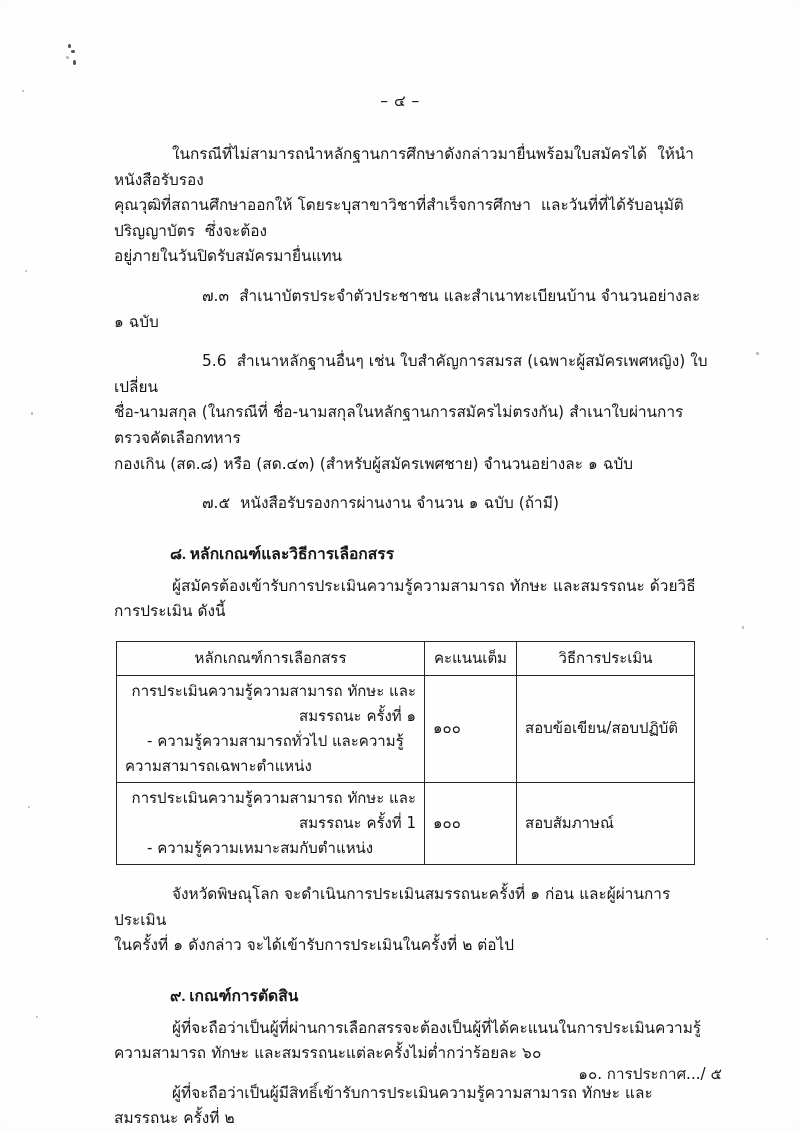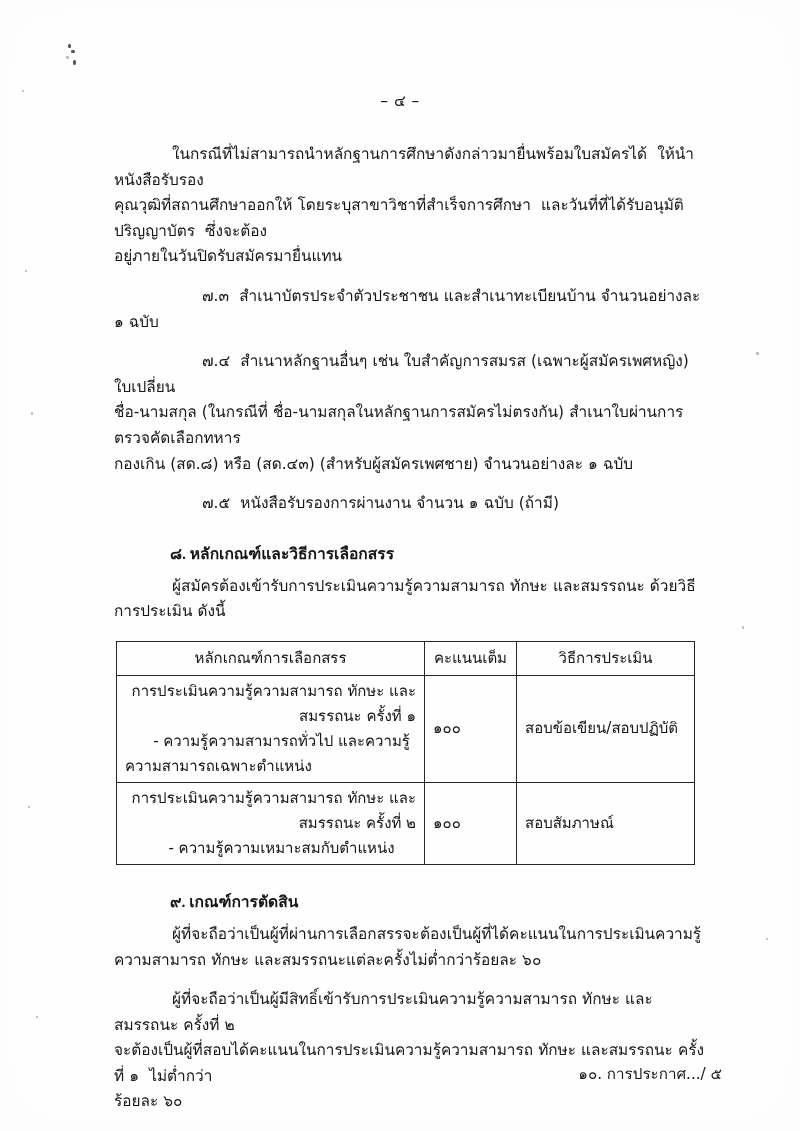--- a/index.html
+++ b/index.html
@@ -118,21 +118,20 @@
   }
 
   .row-title {
     font-weight: 400;
     display: block;
     text-align: right;
   }
   .row-sub {
     display: block;
     text-indent: 22px;
-    text-align: center;
   }
   .row-sub-cont {
     display: block;
   }
 
   .total-row td {
     text-align: center;
     font-weight: 700;
     vertical-align: middle !important;
     padding-top: 4px;
@@ -169,21 +168,21 @@
   <div class="page-number">– ๔ –</div>
 
   <div class="body">
 
     <p class="para indent-1">ในกรณีที่ไม่สามารถนำหลักฐานการศึกษาดังกล่าวมายื่นพร้อมใบสมัครได้  ให้นำหนังสือรับรอง
 คุณวุฒิที่สถานศึกษาออกให้ โดยระบุสาขาวิชาที่สำเร็จการศึกษา  และวันที่ที่ได้รับอนุมัติปริญญาบัตร  ซึ่งจะต้อง
 อยู่ภายในวันปิดรับสมัครมายื่นแทน</p>
 
     <p class="para indent-2 gap-sm">๗.๓  สำเนาบัตรประจำตัวประชาชน และสำเนาทะเบียนบ้าน จำนวนอย่างละ ๑ ฉบับ</p>
 
-    <p class="para indent-2">๗.๔  สำเนาหลักฐานอื่นๆ เช่น ใบสำคัญการสมรส (เฉพาะผู้สมัครเพศหญิง) ใบเปลี่ยน
+    <p class="para indent-2">5.6  สำเนาหลักฐานอื่นๆ เช่น ใบสำคัญการสมรส (เฉพาะผู้สมัครเพศหญิง) ใบเปลี่ยน
 ชื่อ-นามสกุล (ในกรณีที่ ชื่อ-นามสกุลในหลักฐานการสมัครไม่ตรงกัน) สำเนาใบผ่านการตรวจคัดเลือกทหาร
 กองเกิน (สด.๘) หรือ (สด.๔๓) (สำหรับผู้สมัครเพศชาย) จำนวนอย่างละ ๑ ฉบับ</p>
 
     <p class="para indent-2">๗.๕  หนังสือรับรองการผ่านงาน จำนวน ๑ ฉบับ (ถ้ามี)</p>
 
 
     <h2 class="section gap-lg">๘. หลักเกณฑ์และวิธีการเลือกสรร</h2>
 
     <p class="para indent-1 gap-sm">ผู้สมัครต้องเข้ารับการประเมินความรู้ความสามารถ ทักษะ และสมรรถนะ ด้วยวิธีการประเมิน ดังนี้</p>
 
@@ -208,30 +207,32 @@
               <span class="row-title">สมรรถนะ ครั้งที่ ๑</span>
               <span class="row-sub">- ความรู้ความสามารถทั่วไป และความรู้</span>
               <span class="row-sub-cont">ความสามารถเฉพาะตำแหน่ง</span>
             </td>
             <td class="cell-center">๑๐๐</td>
             <td class="cell-center">สอบข้อเขียน/สอบปฏิบัติ</td>
           </tr>
           <tr>
             <td>
               <span class="row-title">การประเมินความรู้ความสามารถ ทักษะ และ</span>
-              <span class="row-title">สมรรถนะ ครั้งที่ ๒</span>
+              <span class="row-title">สมรรถนะ ครั้งที่ 1</span>
               <span class="row-sub">- ความรู้ความเหมาะสมกับตำแหน่ง</span>
             </td>
             <td class="cell-center">๑๐๐</td>
             <td class="cell-center">สอบสัมภาษณ์</td>
           </tr>
         </tbody>
       </table>
     </div>
 
+    <p class="para indent-1 gap-md">จังหวัดพิษณุโลก จะดำเนินการประเมินสมรรถนะครั้งที่ ๑ ก่อน และผู้ผ่านการประเมิน
+ในครั้งที่ ๑ ดังกล่าว จะได้เข้ารับการประเมินในครั้งที่ ๒ ต่อไป</p>
 
     <h2 class="section gap-lg">๙. เกณฑ์การตัดสิน</h2>
 
     <p class="para indent-1 gap-sm">ผู้ที่จะถือว่าเป็นผู้ที่ผ่านการเลือกสรรจะต้องเป็นผู้ที่ได้คะแนนในการประเมินความรู้
 ความสามารถ ทักษะ และสมรรถนะแต่ละครั้งไม่ต่ำกว่าร้อยละ ๖๐</p>
 
     <p class="para indent-1">ผู้ที่จะถือว่าเป็นผู้มีสิทธิ์เข้ารับการประเมินความรู้ความสามารถ ทักษะ และสมรรถนะ ครั้งที่ ๒
 จะต้องเป็นผู้ที่สอบได้คะแนนในการประเมินความรู้ความสามารถ ทักษะ และสมรรถนะ ครั้งที่ ๑  ไม่ต่ำกว่า
 ร้อยละ ๖๐</p>
 

